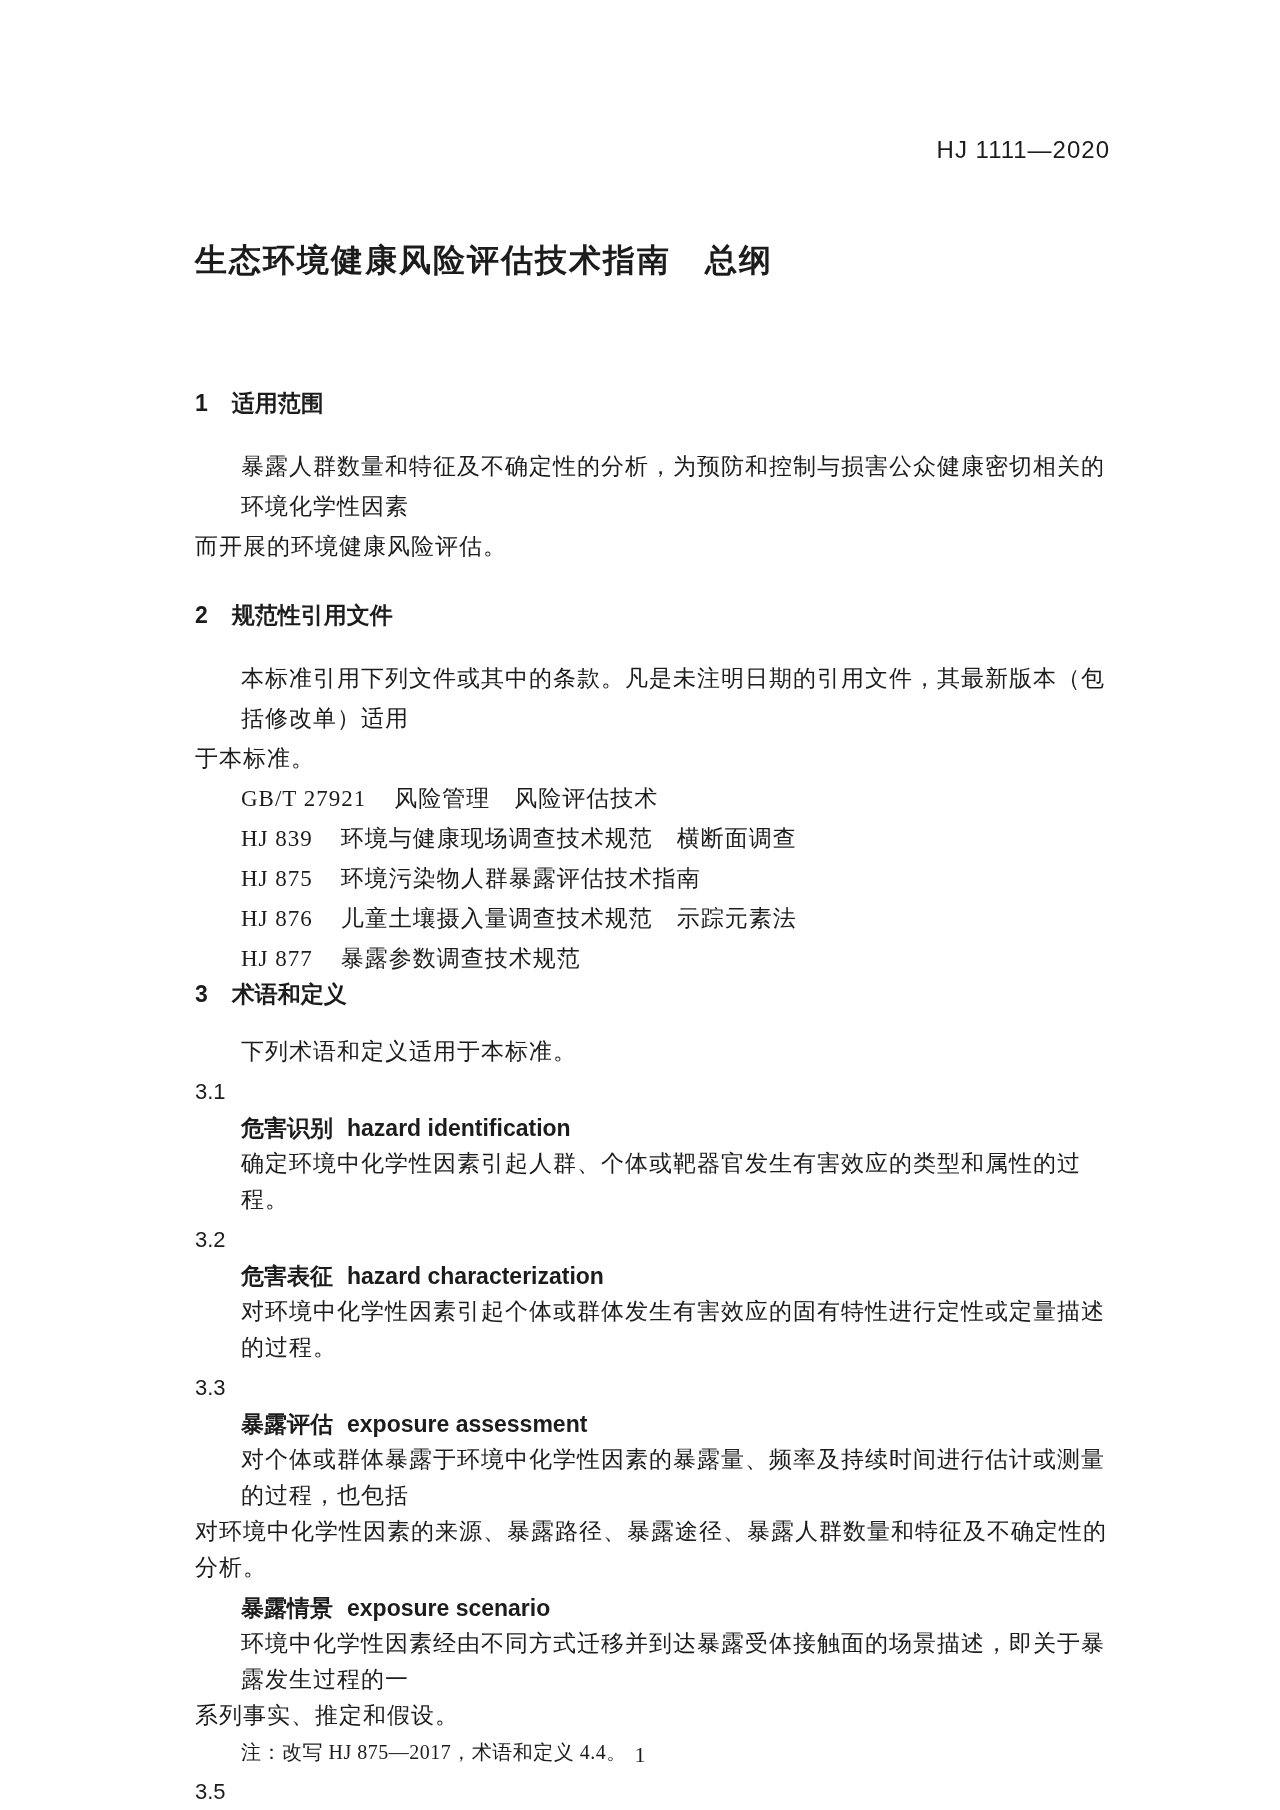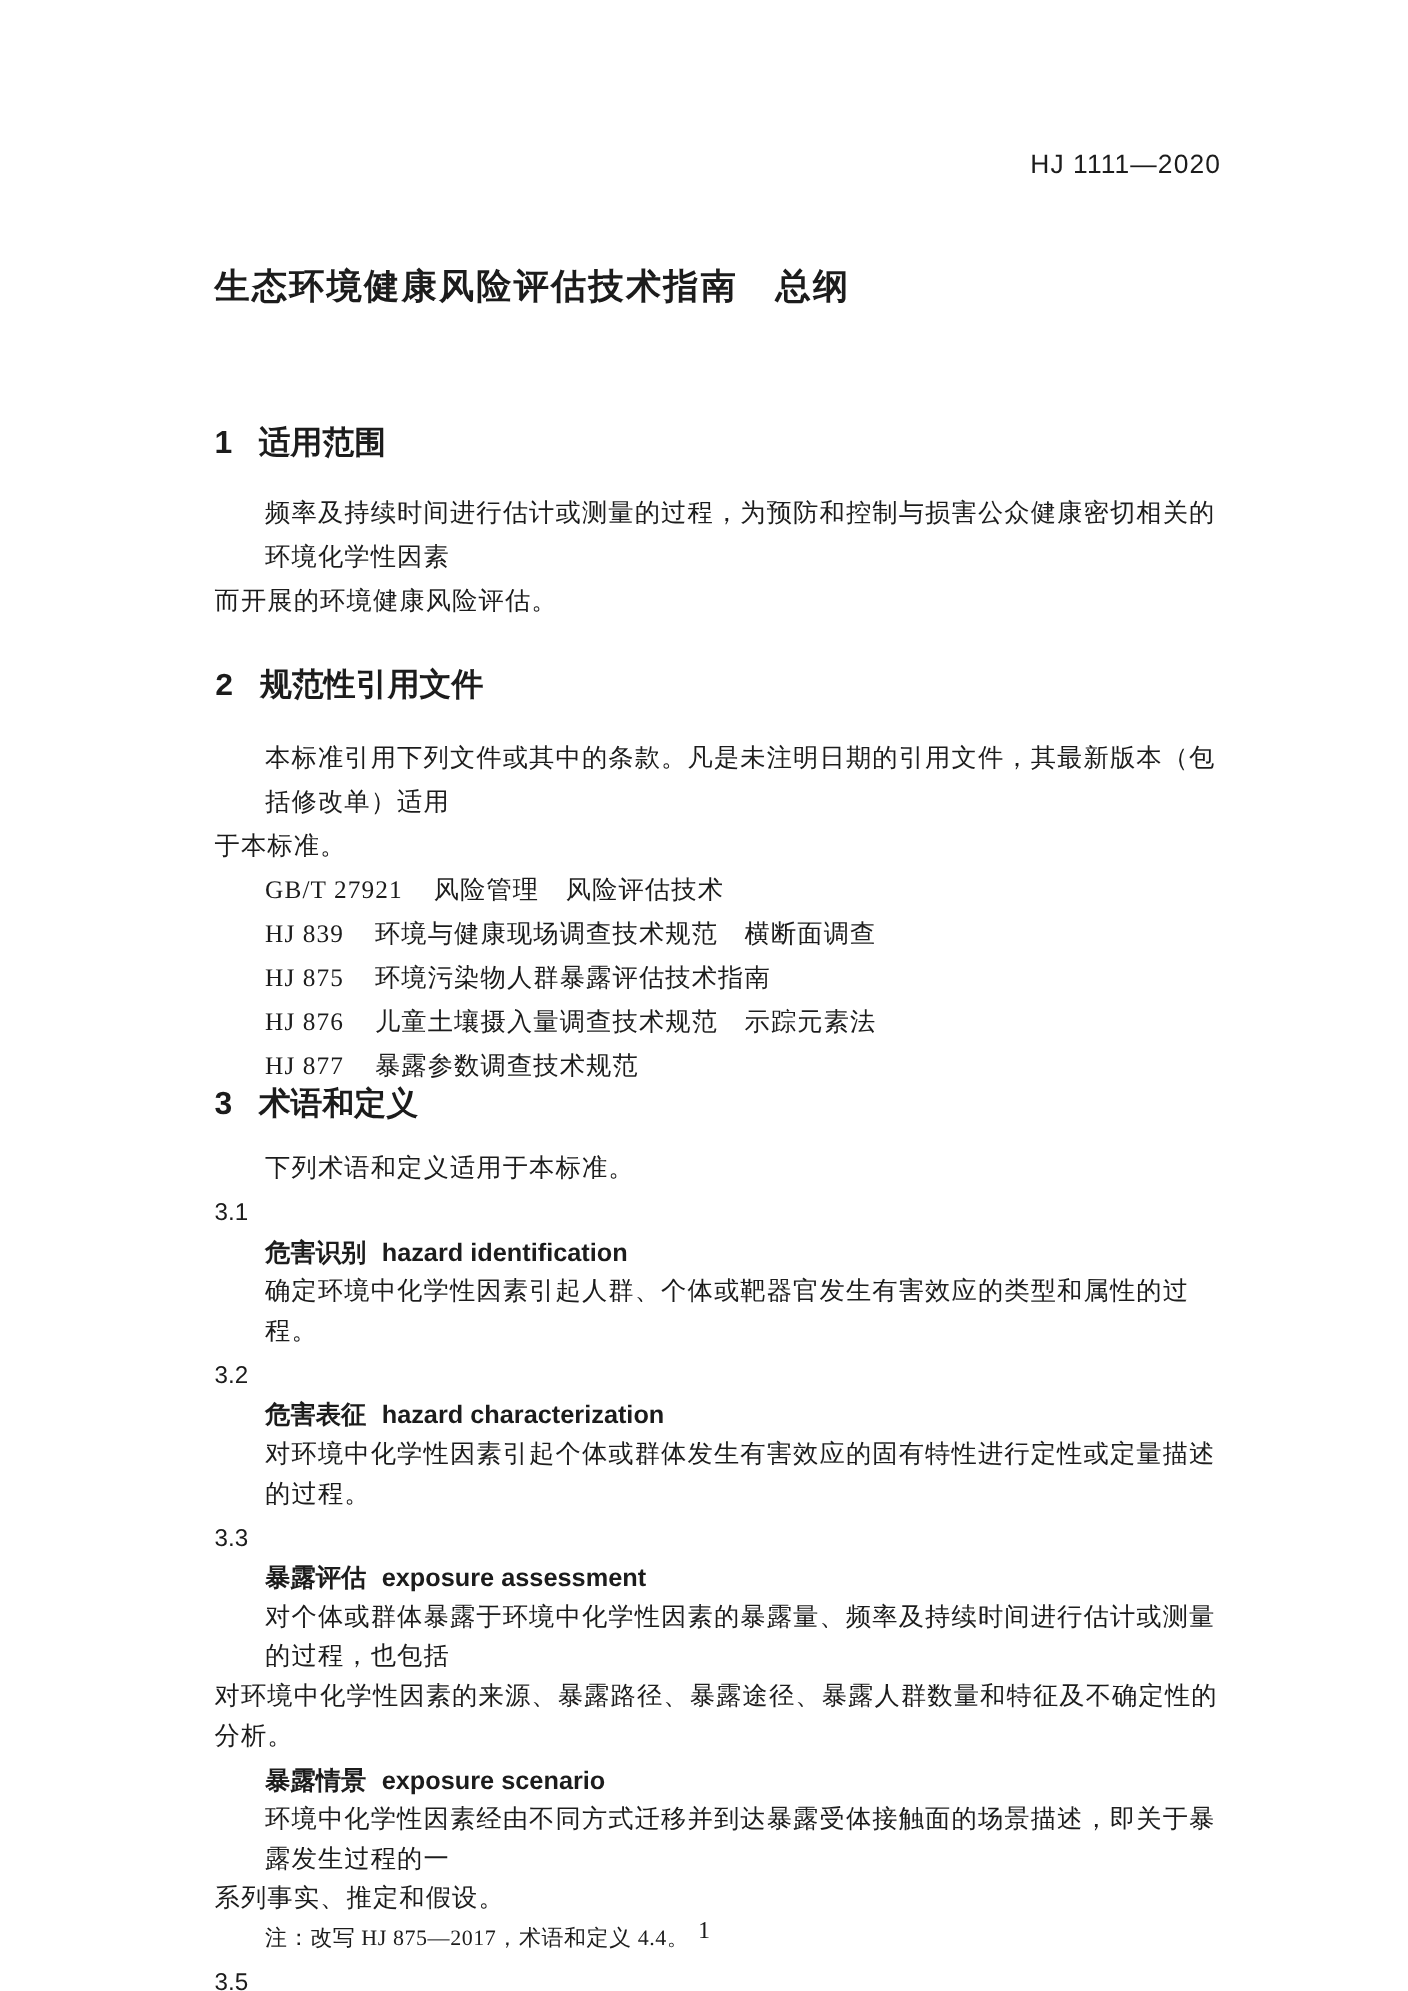--- a/index.html
+++ b/index.html
@@ -32,26 +32,26 @@
     text-align: left;
     font-family: "Liberation Sans", "DejaVu Sans", sans-serif;
     font-weight: 700;
     font-size: 32px;
     line-height: 42px;
     letter-spacing: 2px;
   }
   .sec-heading {
     font-family: "Liberation Sans", "DejaVu Sans", sans-serif;
     font-weight: 700;
-    font-size: 29px;
+    font-size: 23px;
     line-height: 30px;
   }
   .sec-heading .sec-num { margin-right: 24px; }
   #sec1 .sec-heading { margin-top: 107px; }
-  #sec2 .sec-heading { margin-top: 43px; font-family: Liberation Mono, monospace; }
+  #sec2 .sec-heading { margin-top: 33px; }
   #sec3 .sec-heading { margin-top: 0; }
   .line {
     margin: 0;
     font-size: 23px;
     line-height: 40px;
     letter-spacing: 1px;
   }
   .indent { padding-left: 46px; }
   #sec1 .line:first-of-type,
   #sec2 .line:first-of-type { margin-top: 29px; }
@@ -107,21 +107,21 @@
 <div class="page">
 
   <div class="doc-header">HJ 1111—2020</div>
 
   <h1 class="doc-title">生态环境健康风险评估技术指南　总纲</h1>
 
   <div class="section" id="sec1">
     <div class="sec-heading">
       <span class="sec-num">1</span><span class="sec-title">适用范围</span>
     </div>
-    <p class="line indent">频率及持续时间进行估计或测量的过程，为预防和控制与损害公众健康密切相关的环境化学性因素</p>
+    <p class="line indent">暴露人群数量和特征及不确定性的分析，为预防和控制与损害公众健康密切相关的环境化学性因素</p>
     <p class="line">而开展的环境健康风险评估。</p>
   </div>
 
   <div class="section" id="sec2">
     <div class="sec-heading">
       <span class="sec-num">2</span><span class="sec-title">规范性引用文件</span>
     </div>
     <p class="line indent">本标准引用下列文件或其中的条款。凡是未注明日期的引用文件，其最新版本（包括修改单）适用</p>
     <p class="line">于本标准。</p>
     <div class="ref-list">

